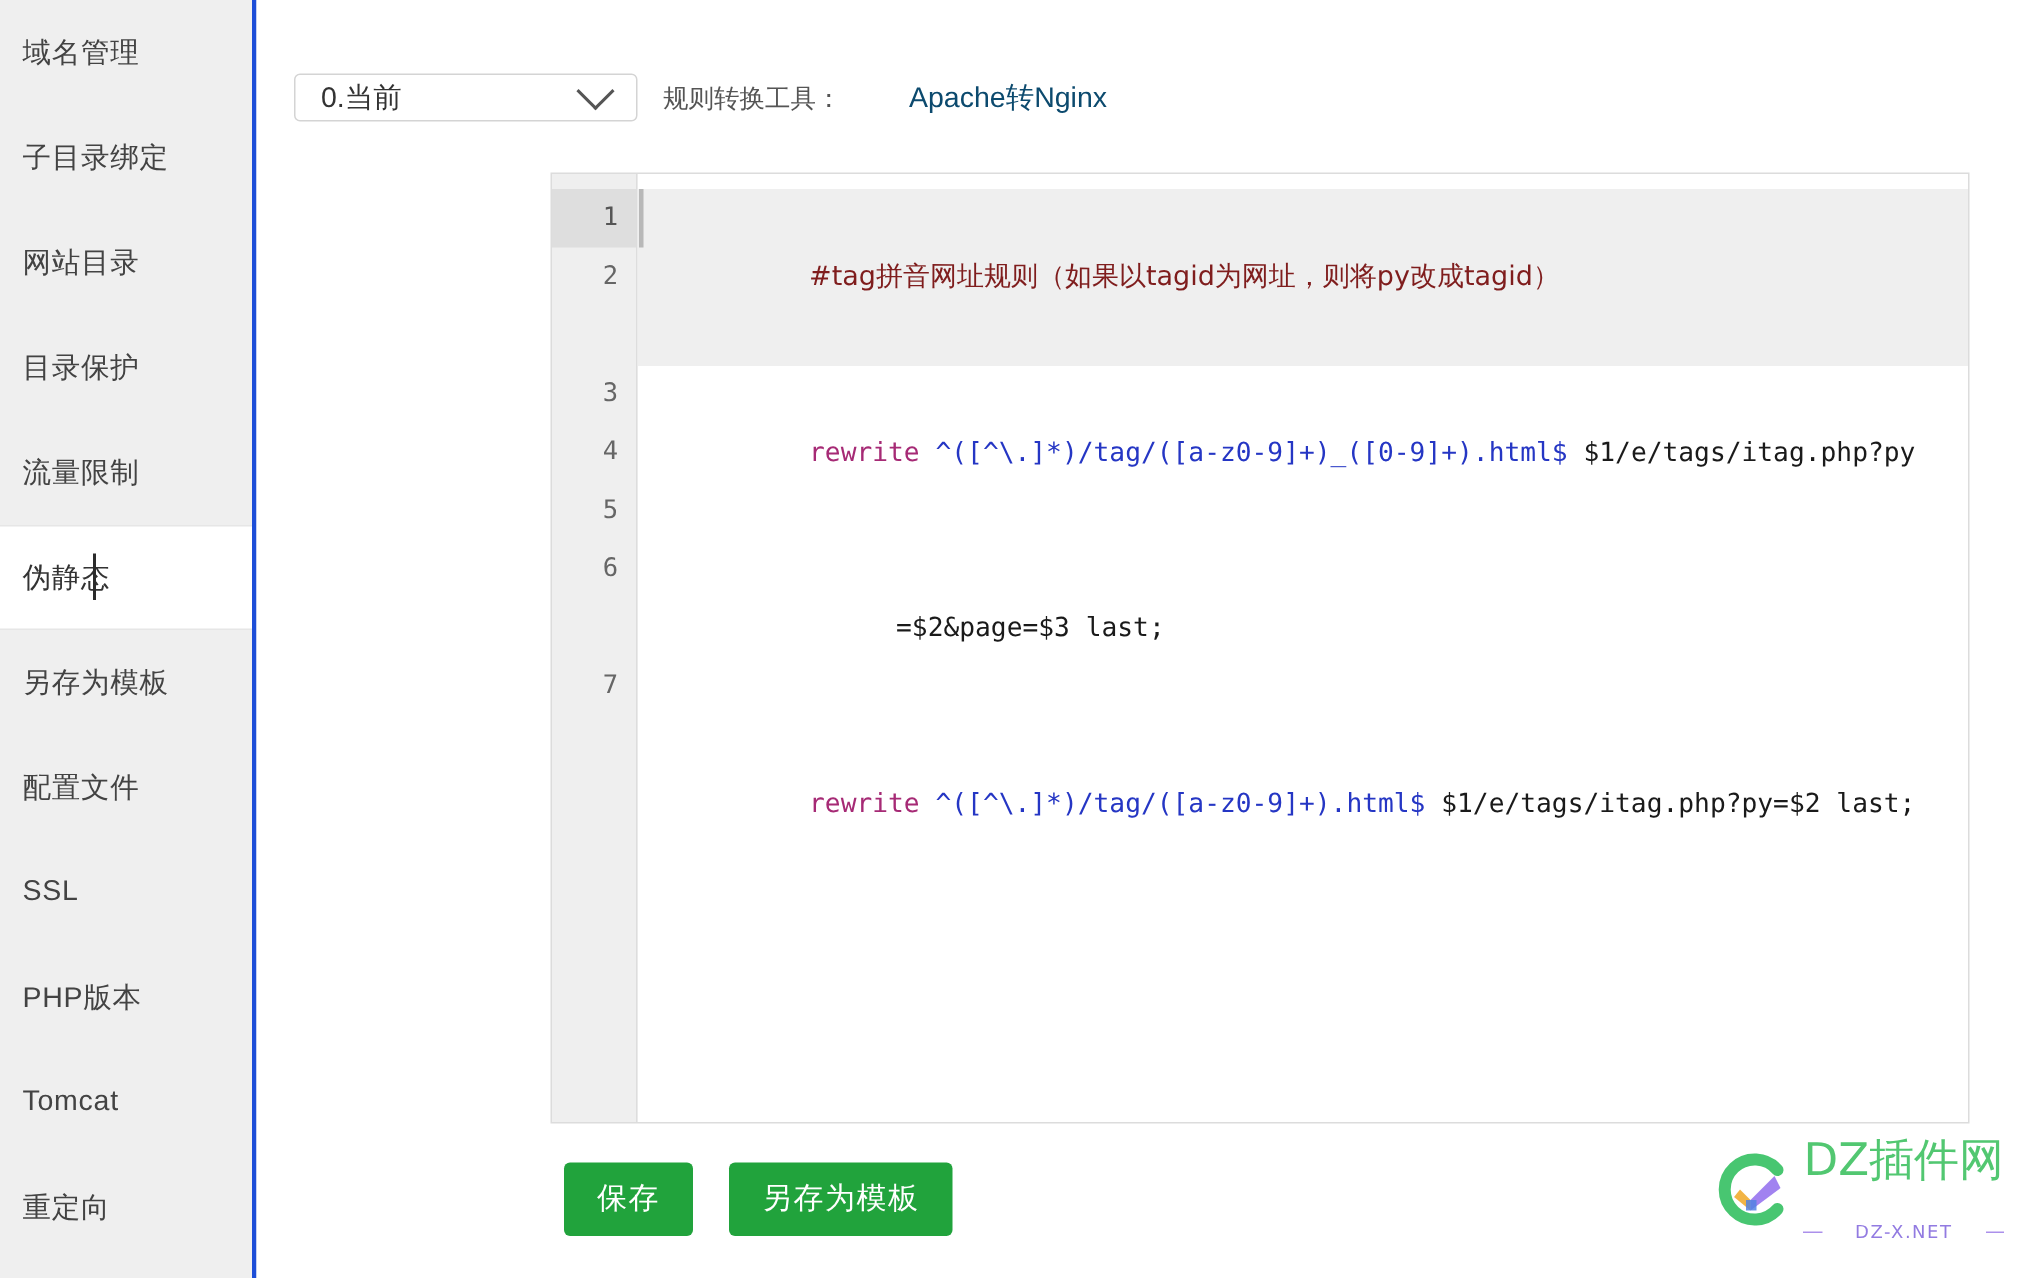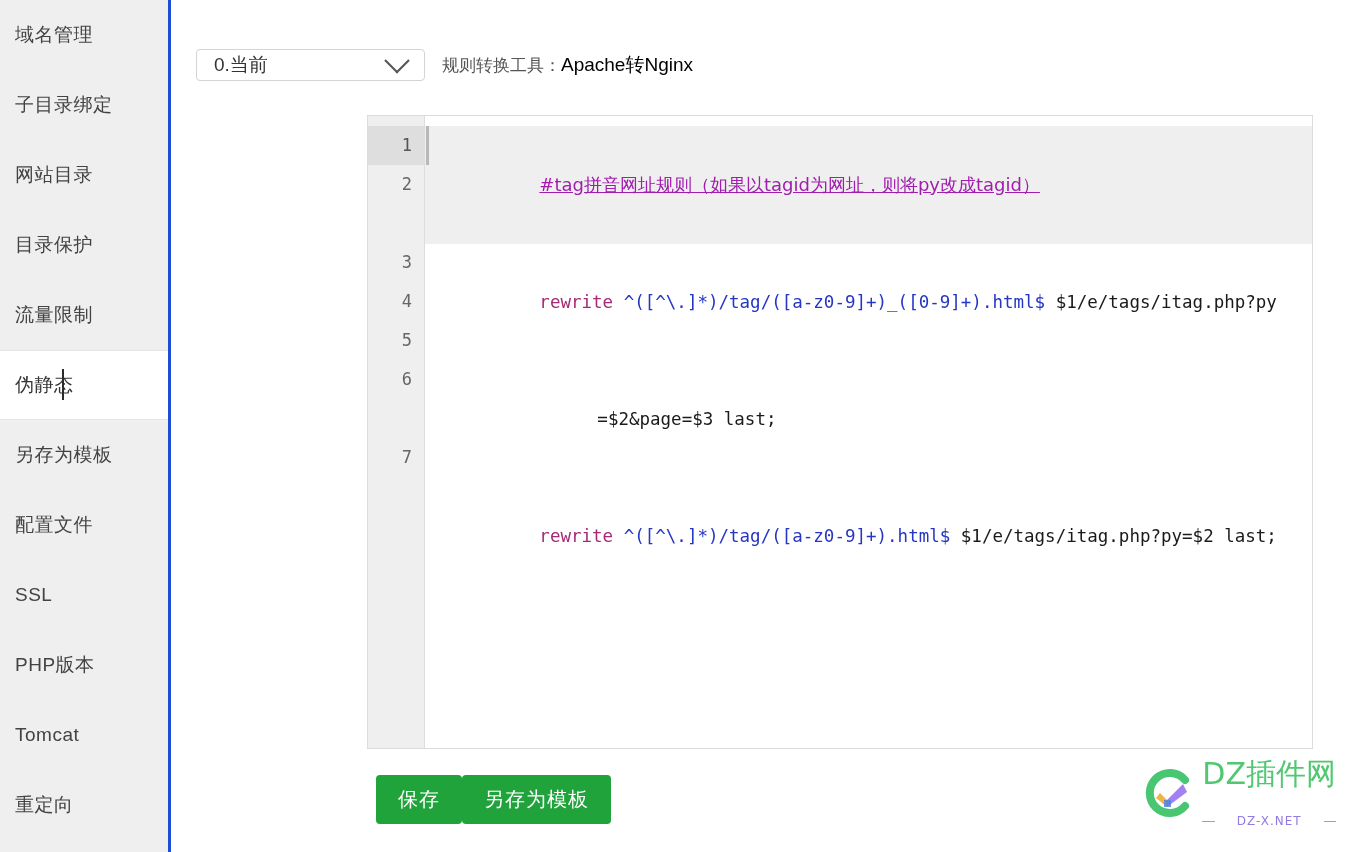--- a/index.html
+++ b/index.html
@@ -113,23 +113,24 @@
     margin-right: 4px;
   }
   .tool-label {
     margin-left: 17px;
     font-size: 17px;
     color: #555555;
     white-space: nowrap;
   }
   .tool-link {
     font-size: 19px;
-    color: #000000;
+    color: #0c4a6e;
     text-decoration: none;
     white-space: nowrap;
+    margin-left: 45px;
   }
 
   
   .editor {
     position: absolute;
     left: 196px;
     top: 115px;
     width: 946px;
     height: 634px;
     border: 1px solid #dcdcdc;
@@ -178,32 +179,33 @@
   }
   .code-line.wrapped { line-height: 39px; margin-left: 38px; }
   .cursor-bar {
     position: absolute;
     left: 1px;
     top: 10px;
     width: 3px;
     height: 39px;
     background: #b8b8b8;
   }
-  .c-comment { color: #a21caf; text-decoration: underline; }
+  .c-comment { color: #7f1d1d; }
   .c-kw      { color: #a62a75; }
   .c-regex   { color: #2536c4; }
   .c-plain   { color: #1a1a1a; }
   .c-cn      { font-family: "DejaVu Sans", sans-serif; font-size: 18px; }
 
   
   .btn-row {
     position: absolute;
     left: 205px;
     top: 775px;
     display: flex;
+    gap: 24px;
   }
   .btn {
     background: #21a33c;
     color: #ffffff;
     border: none;
     border-radius: 4px;
     font-size: 20px;
     font-family: "Liberation Sans", sans-serif;
     padding: 0 22px;
     height: 49px;

